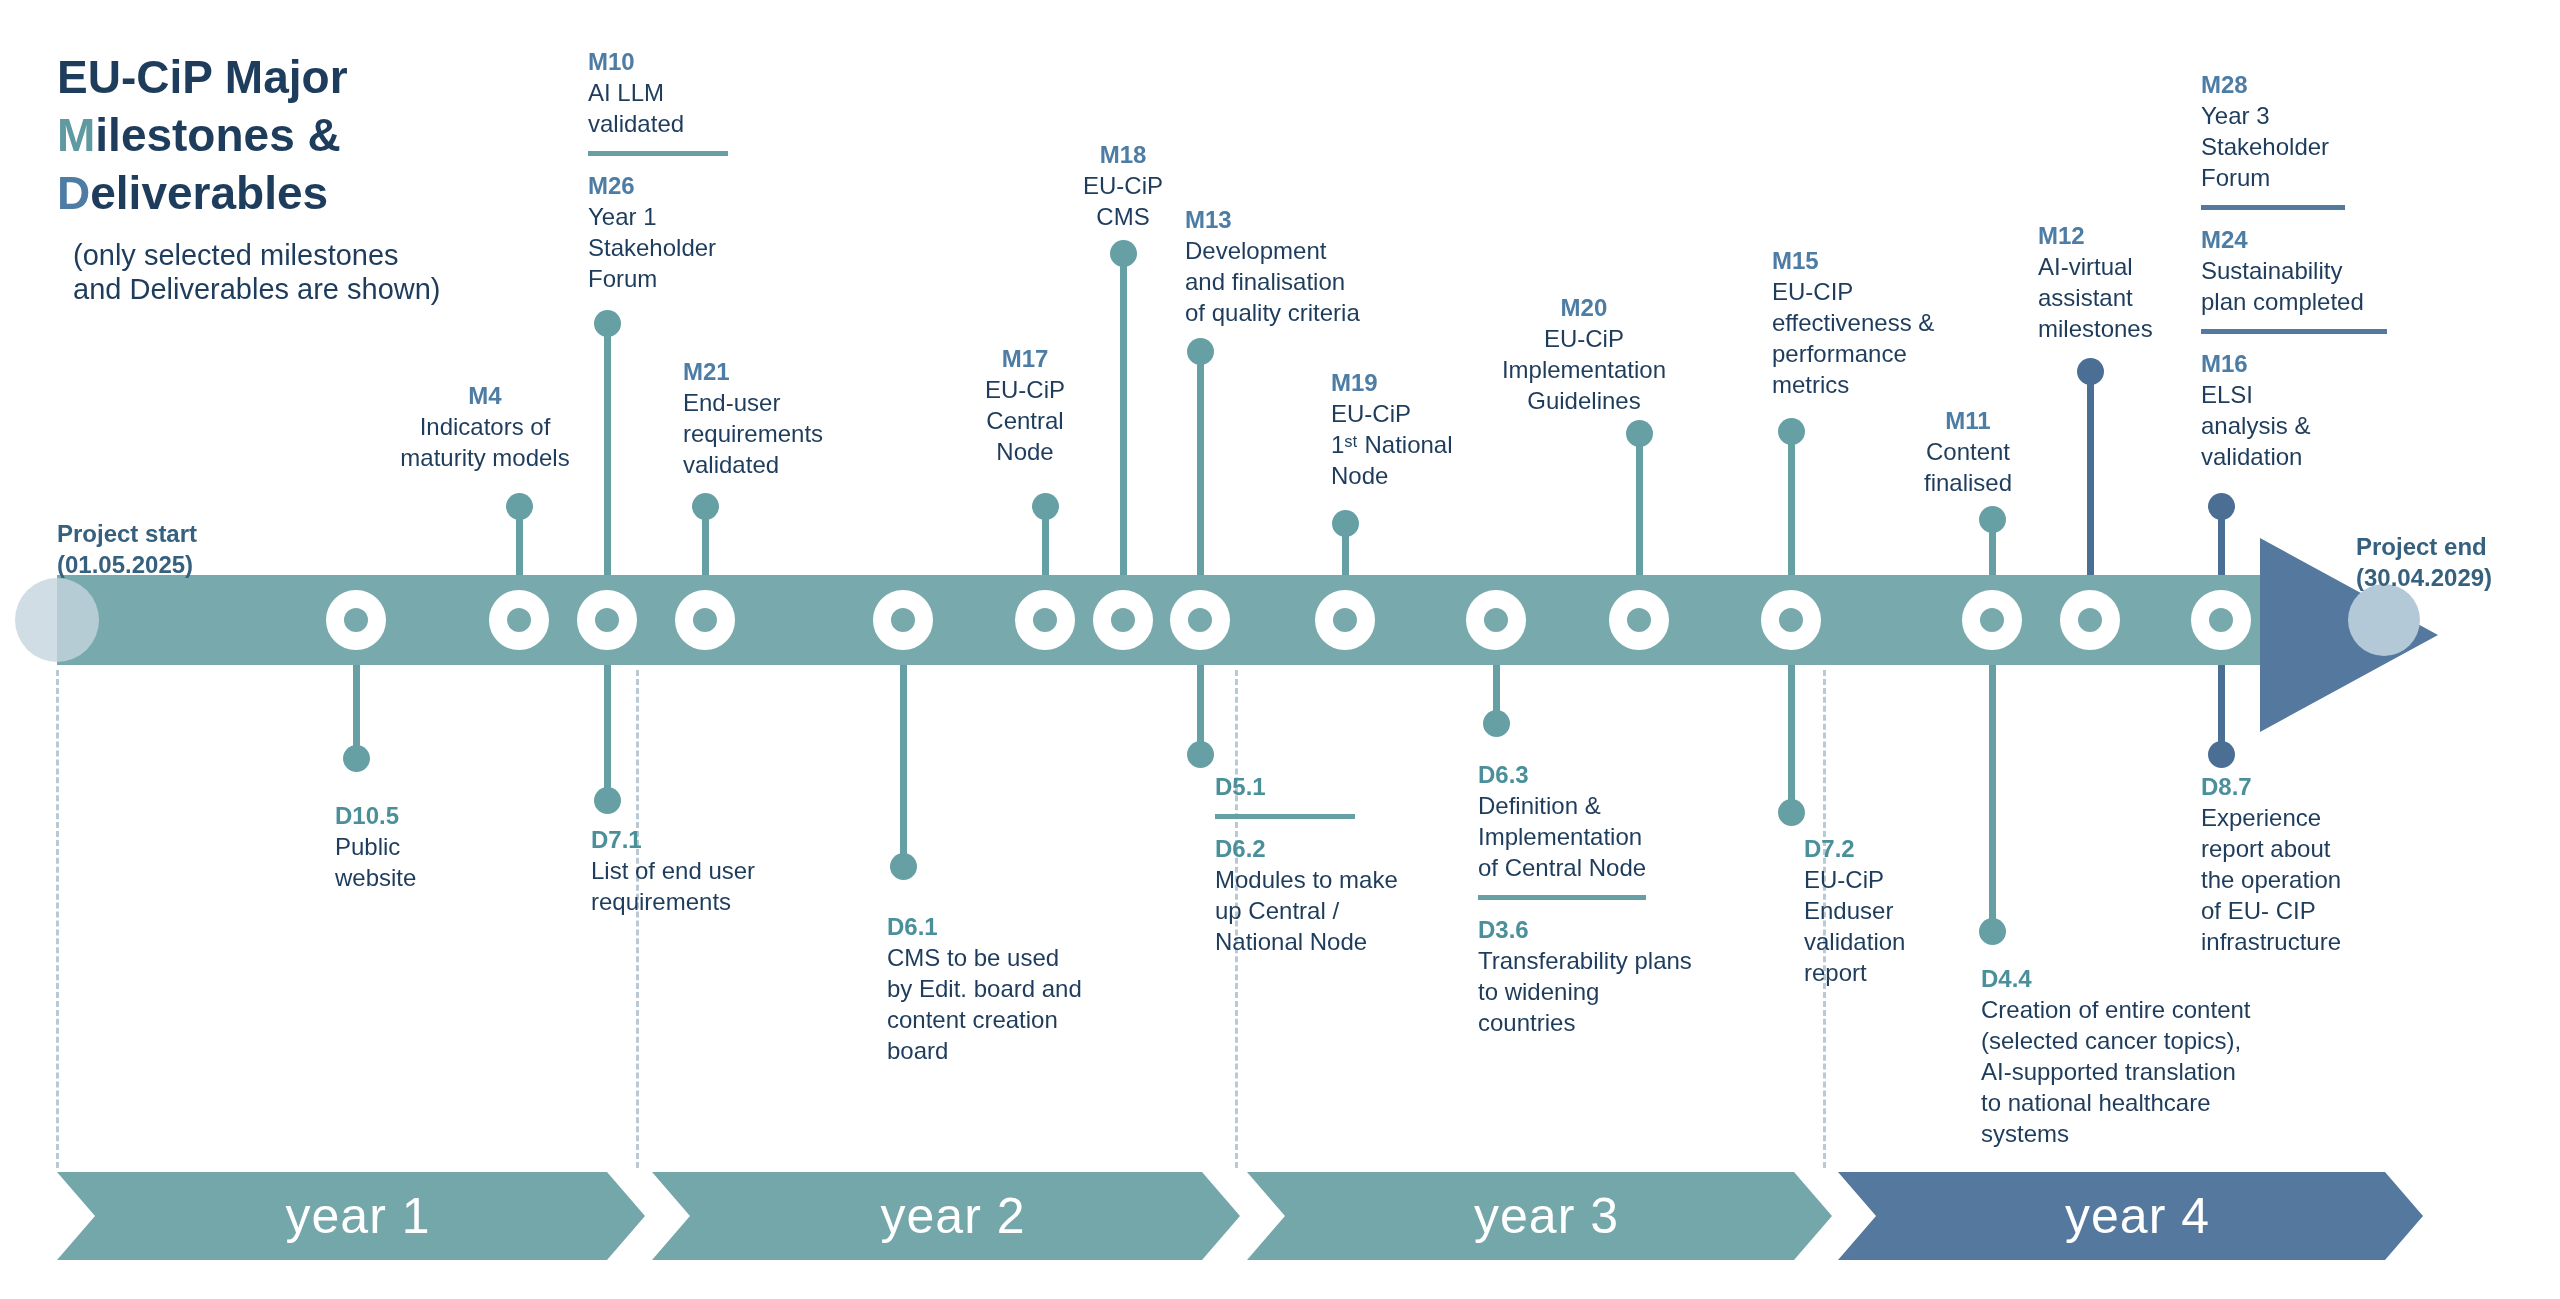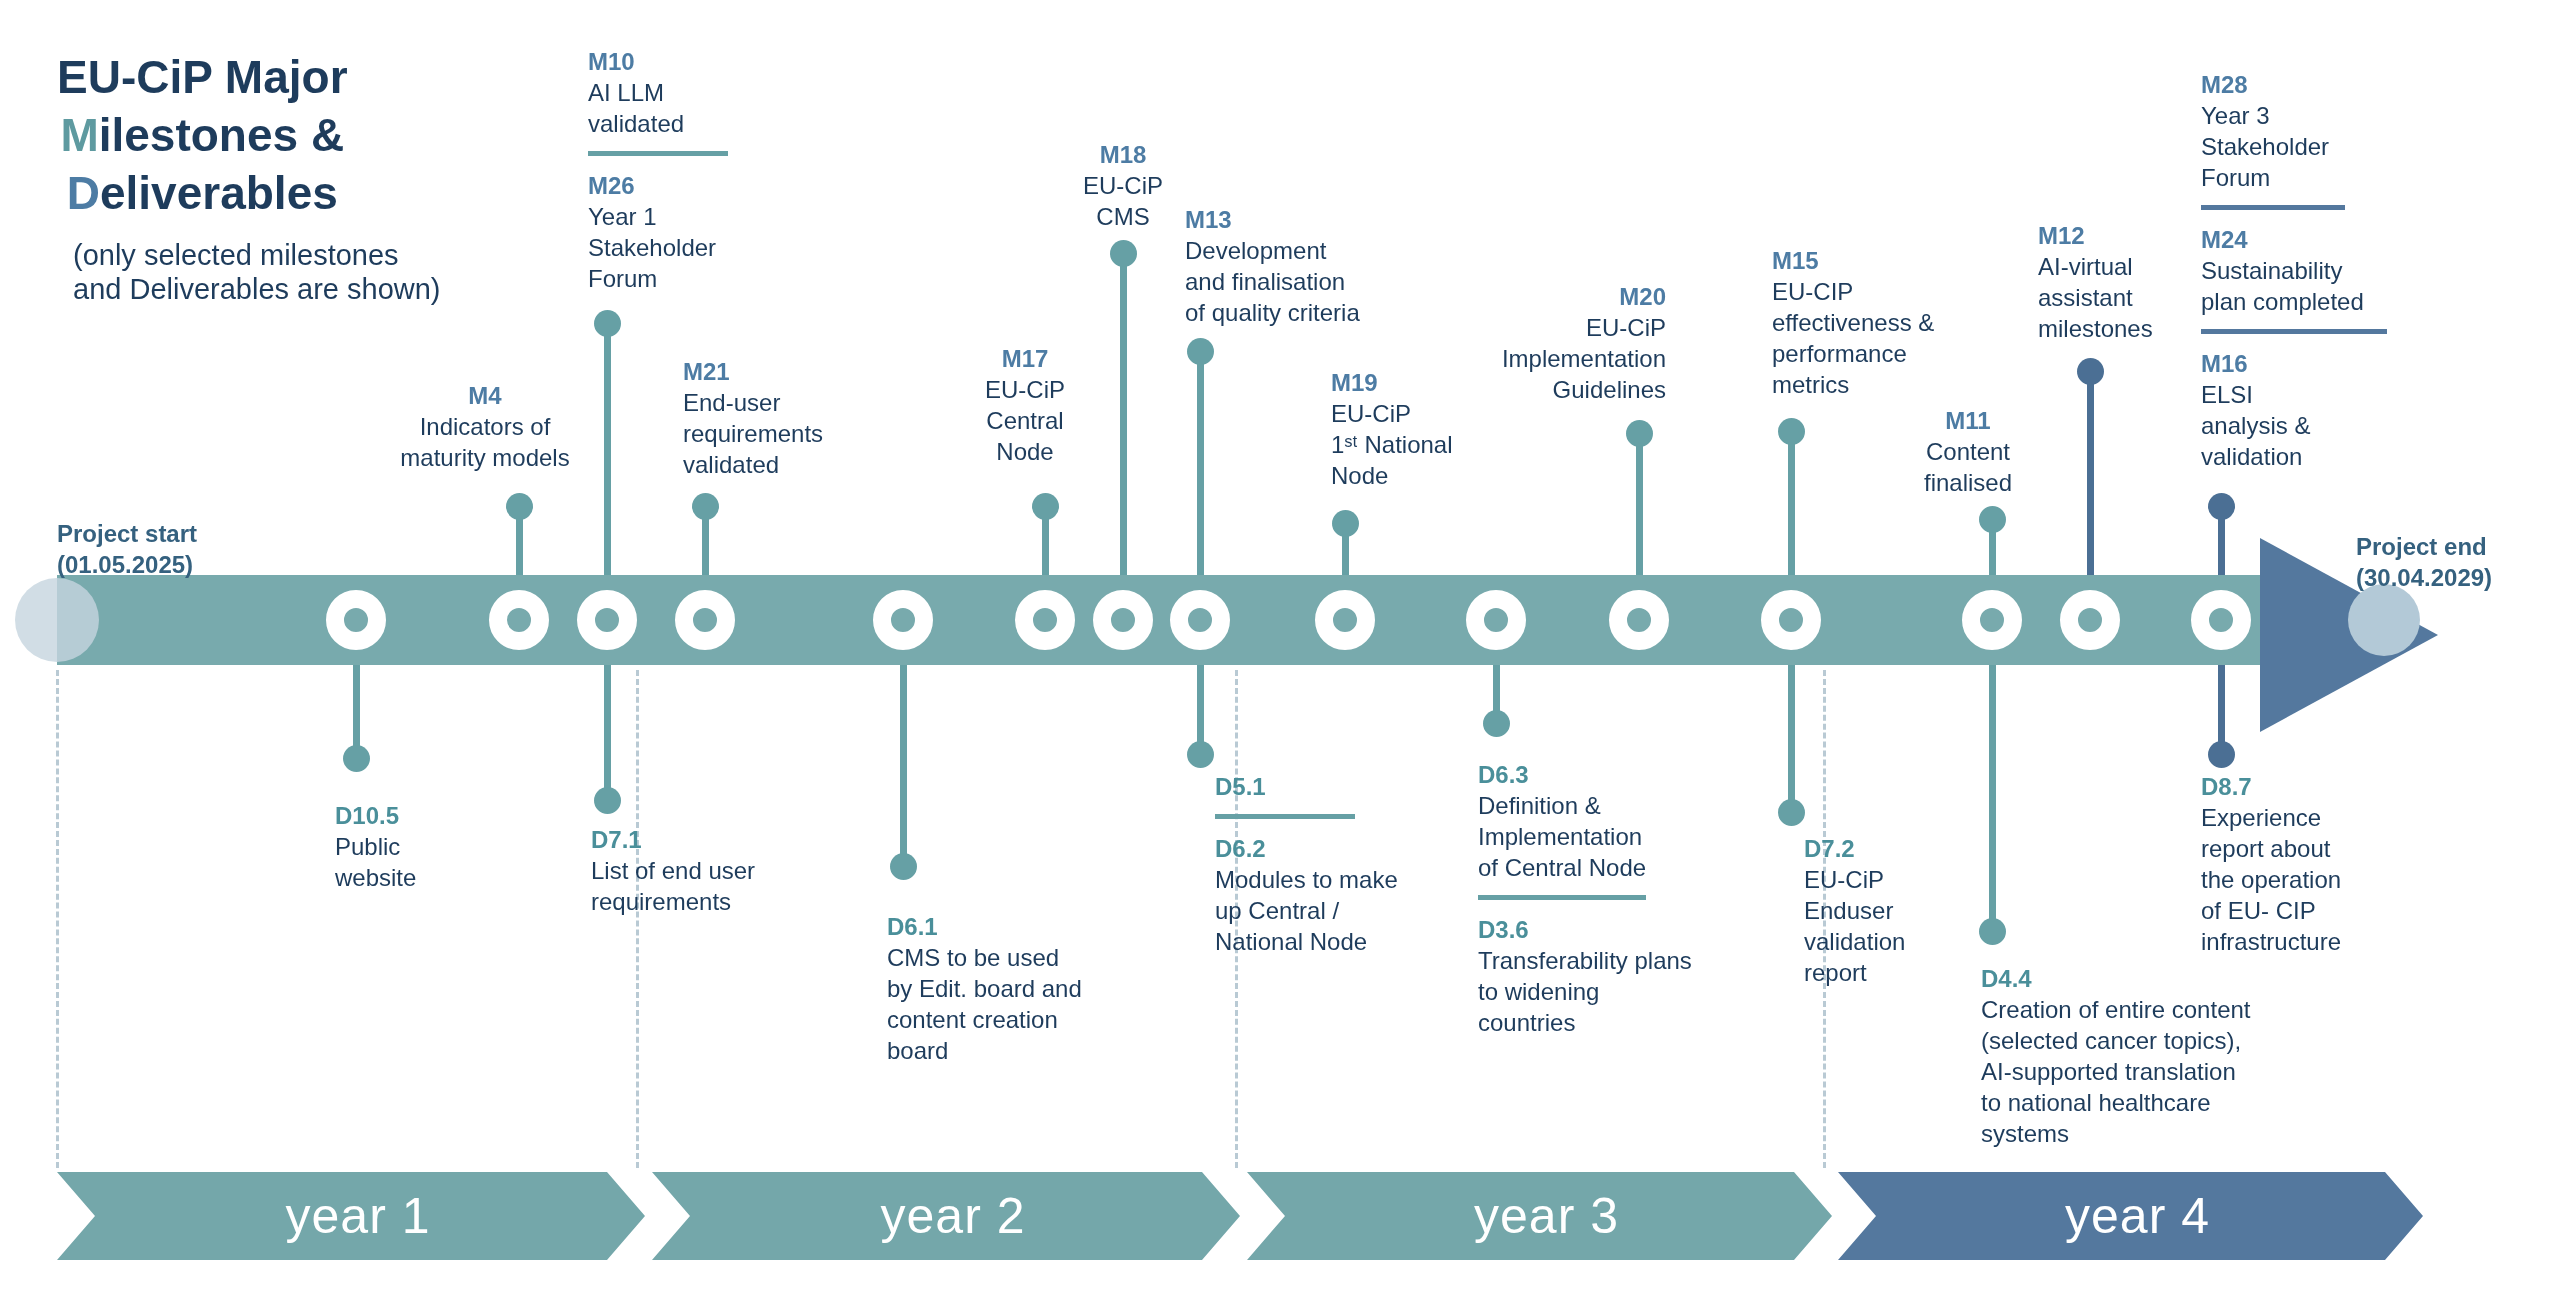--- a/index.html
+++ b/index.html
@@ -18,29 +18,29 @@
          border-radius:50%;background:transparent;box-sizing:content-box;z-index:4;}
   .lightcircle{position:absolute;border-radius:50%;z-index:5;}
   .dash{position:absolute;top:670px;height:498px;width:0;border-left:3px dashed #b9cad4;z-index:1;}
   .band{position:absolute;top:1172px;height:88px;display:flex;align-items:center;justify-content:center;
         clip-path:polygon(0 0,calc(100% - 38px) 0,100% 50%,calc(100% - 38px) 100%,0 100%,38px 50%);z-index:2;}
   .band.teal{background:#74a7aa;}
   .band.blue{background:#54789e;}
   .band .yr{color:#ffffff;font-size:50px;font-weight:400;letter-spacing:1px;padding-left:14px;}
   .label-block{position:absolute;z-index:6;font-size:24px;line-height:31px;}
   .ta-c{text-align:center;transform:translateX(-50%);}
-  .ta-r{text-align:right;}
+  .ta-r{text-align:center;margin-top:11px;}
   .entry-code{font-weight:bold;}
   .m-code{color:#4d7ca4;}
   .d-code{color:#4a8f9a;}
   .entry-text{color:#1e3c5c;white-space:pre-line;}
   .sep{height:5px;margin:12px 0 14px 0;}
   .sep.teal{background:#66a0a5;}
   .sep.dark{background:#54789e;}
-  .title{position:absolute;left:57px;top:48px;font-size:46px;line-height:58px;font-weight:600;color:#1e3c5c;z-index:6;text-align:center;}
+  .title{position:absolute;left:57px;top:48px;font-size:46px;line-height:58px;font-weight:600;color:#1e3c5c;z-index:6;}
   .accent-m{color:#5e9aa0;}
   .accent-d{color:#4d7ca4;}
   .title-note{position:absolute;left:57px;top:238px;font-size:29px;line-height:34px;color:#1e3c5c;
               white-space:pre-line;z-index:6;margin-left:16px;}
   .proj{position:absolute;font-size:24px;line-height:31px;font-weight:bold;color:#35617f;
         white-space:pre-line;z-index:6;}
 </style>
 </head>
 <body>
 

